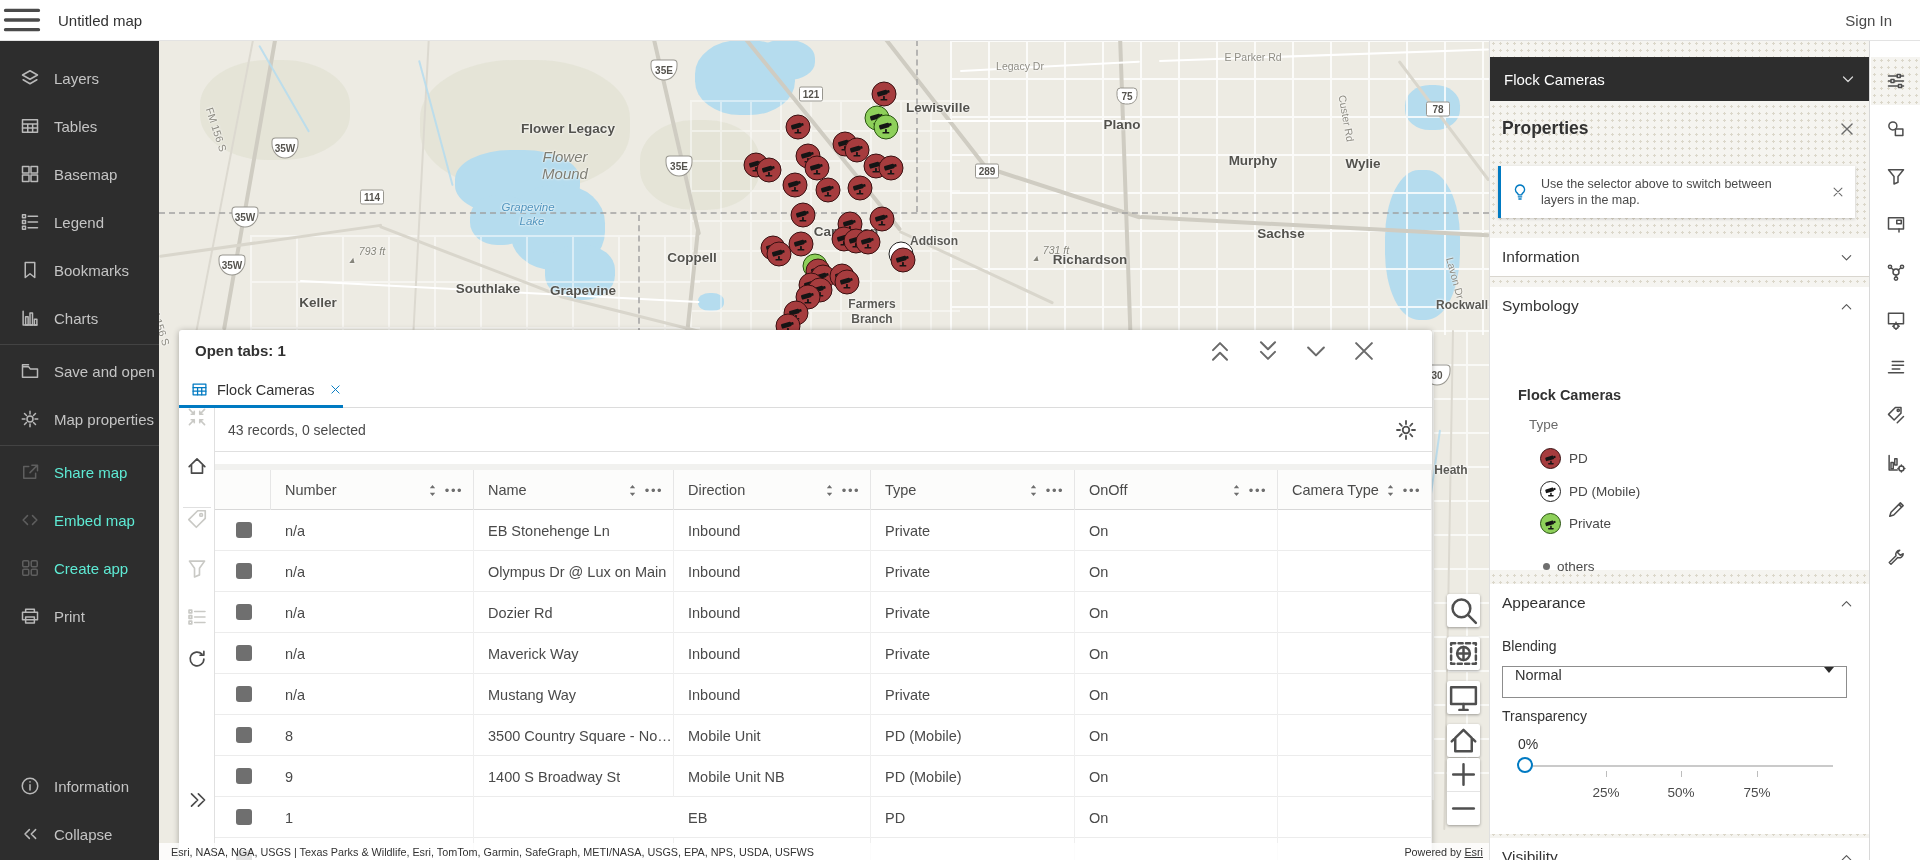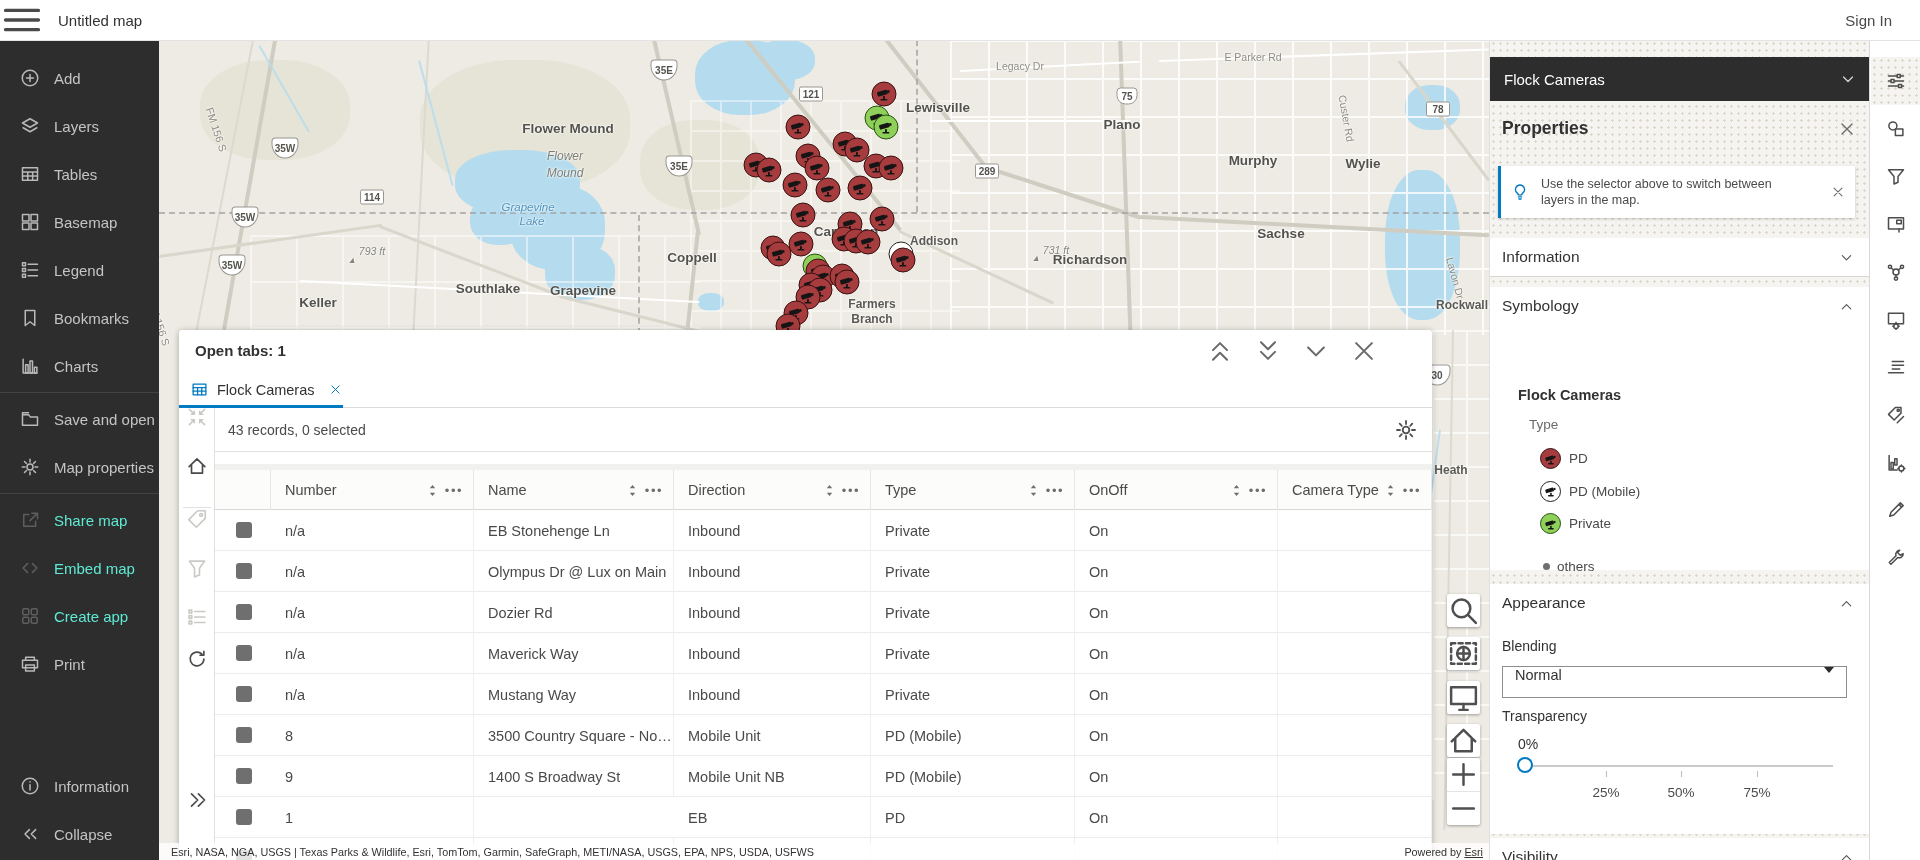--- a/index.html
+++ b/index.html
@@ -32,21 +32,21 @@
   .road.rd2{height:2px;background:#dcd9d0;}
   .road.st{height:2px;background:#ffffff;}
   .road.creek{height:2px;background:#b5dcee;opacity:.85;}
   .grid{position:absolute;background-image:linear-gradient(#fff 2px,transparent 2px),linear-gradient(90deg,#fff 2px,transparent 2px);}
   .dash-h{position:absolute;border-top:2px dashed #9e9e9e;opacity:.7;}
   .dash-v{position:absolute;border-left:2px dashed #9e9e9e;opacity:.7;}
   .mlbl{position:absolute;transform:translate(-50%,-50%);white-space:nowrap;text-shadow:0 0 2px #fff,0 0 3px #fff;}
   .mlbl.city{font-size:13.5px;font-weight:700;color:#53524d;}
   .mlbl.citySm{font-size:12px;font-weight:700;color:#5a5954;}
   .mlbl.road{font-size:10.5px;color:#8e8c83;}
-  .mlbl.terrain{font-size:12px;font-style:italic;color:#7e7d73;}
+  .mlbl.terrain{font-size:15px;font-style:italic;color:#7e7d73;}
   .mlbl.water{font-size:11.5px;font-style:italic;color:#4e93bd;}
   .mlbl.elev{font-size:10.5px;font-style:italic;color:#86857b;}
   .shield{position:absolute;transform:translate(-50%,-50%);background:#fff;border:1px solid #98968f;color:#55534e;font-size:10px;font-weight:700;display:flex;align-items:center;justify-content:center;box-sizing:border-box;}
   .shield.r{min-width:24px;height:15px;border-radius:2px;padding:0 2px;}
   .shield.i{width:27px;height:21px;border-radius:4px 4px 50% 50%/4px 4px 70% 70%;}
   .shield.u{min-width:21px;height:17px;border-radius:4px 4px 9px 9px;}
   .mk{position:absolute;width:25px;height:25px;border-radius:50%;transform:translate(-50%,-50%);display:flex;align-items:center;justify-content:center;box-sizing:border-box;cursor:pointer;}
   .mk svg{width:17px;height:17px;}
   .mk.pd{background:#a63c3e;border:1.5px solid #381011;}
   .mk.private{background:#8ed05a;border:1.5px solid #27510f;}
@@ -147,29 +147,20 @@
       </div>
     <div id="map-title">Untitled map</div>
     <div id="signin">Sign In</div>
   </div>
 
   <div id="sidebar">
     <div id="side-list">
         <div class="side-item">
           <span class="sic">
             <svg class="ic" viewBox="0 0 16 16">
-              <circle cx="8" cy="8" r="6.2"></circle>
-              <path d="M8 5.2v5.6M5.2 8h5.6"></path>
-            </svg>
-          </span>
-          <span>Add</span>
-        </div>
-        <div class="side-item">
-          <span class="sic">
-            <svg class="ic" viewBox="0 0 16 16">
               <path d="M8 2.2l6 3.4-6 3.4-6-3.4zM2.5 9.4L8 12.6l5.5-3.2"></path>
             </svg>
           </span>
           <span>Layers</span>
         </div>
         <div class="side-item">
           <span class="sic">
             <svg class="ic" viewBox="0 0 16 16">
               <rect x="2" y="3" width="12" height="10"></rect>
               <path d="M2 6.3h12M2 9.6h12M6.2 6.3V13M10.1 6.3V13"></path>
@@ -344,21 +335,21 @@
         <div class="road creek" style="left: 101px; top: 5px; width: 100px; transform: rotate(60deg);"></div>
         <div class="road creek" style="left: 1282px; top: 390px; width: 180px; transform: rotate(98deg);"></div>
       </div>
     <div id="map-dashes">
         <div class="dash-h" style="left: 0px; top: 172px; width: 1330px;"></div>
         <div class="dash-v" style="left: 757px; top: 0px; height: 172px;"></div>
         <div class="dash-v" style="left: 479px; top: 175px; height: 160px;"></div>
       </div>
     <div id="map-labels">
         <div class="mlbl city" style="left: 779px; top: 67px;">Lewisville</div>
-        <div class="mlbl city" style="left: 409px; top: 88px;">Flower Mound</div>
+        <div class="mlbl city" style="left: 409px; top: 88px;">Flower Legacy</div>
         <div class="mlbl terrain" style="left: 406px; top: 116px;">Flower</div>
         <div class="mlbl terrain" style="left: 406px; top: 133px;">Mound</div>
         <div class="mlbl city" style="left: 963px; top: 84px;">Plano</div>
         <div class="mlbl city" style="left: 1094px; top: 120px;">Murphy</div>
         <div class="mlbl city" style="left: 1204px; top: 123px;">Wylie</div>
         <div class="mlbl city" style="left: 931px; top: 219px;">Richardson</div>
         <div class="mlbl city" style="left: 1122px; top: 193px;">Sachse</div>
         <div class="mlbl citySm" style="left: 775px; top: 201px;">Addison</div>
         <div class="mlbl city" style="left: 687px; top: 191px;">Carrollton</div>
         <div class="mlbl city" style="left: 533px; top: 217px;">Coppell</div>

